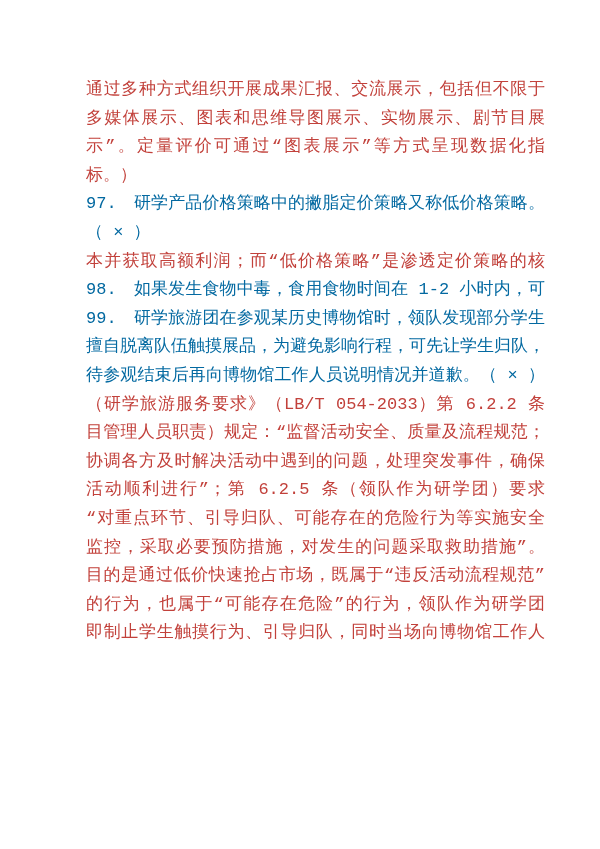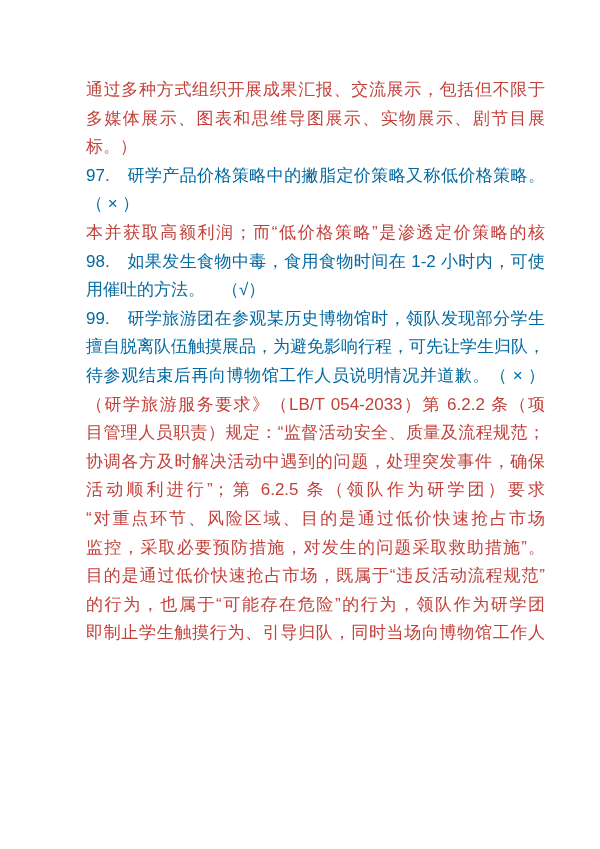--- a/index.html
+++ b/index.html
@@ -6,21 +6,21 @@
     margin: 0;
     padding: 0;
     background: #ffffff;
   }
   .page {
     position: relative;
     width: 600px;
     height: 849px;
     background: #ffffff;
     overflow: hidden;
-    font-family: Liberation Sans, sans-serif;
+    font-family: Liberation Mono, monospace;
   }
   .content {
     position: absolute;
     left: 86px;
     top: 76px;
     width: 459px;
   }
   .doc-line {
     height: 28.6px;
     line-height: 28.6px;
@@ -39,32 +39,32 @@
   .style-question { color: #0369a1; }
   .style-explanation { color: #c2413b; }
 </style>
 </head>
 <body>
 
 <div class="page">
   <div class="content" id="doc-content">
       <div class="doc-line style-explanation justify">通过多种方式组织开展成果汇报、交流展示，包括但不限于</div>
       <div class="doc-line style-explanation justify">多媒体展示、图表和思维导图展示、实物展示、剧节目展</div>
+      <div class="doc-line style-explanation justify">示”。定量评价可通过“图表展示”等方式呈现数据化指</div>
       <div class="doc-line style-explanation left">标。）</div>
       <div class="doc-line style-question justify">97.　研学产品价格策略中的撇脂定价策略又称低价格策略。</div>
       <div class="doc-line style-question left">（ × ）</div>
       <div class="doc-line style-explanation justify">本并获取高额利润；而“低价格策略”是渗透定价策略的核</div>
       <div class="doc-line style-question justify">98.　如果发生食物中毒，食用食物时间在 1-2 小时内，可使</div>
-      <div class="doc-line style-question left">用催吐的方法。　（√）</div>
       <div class="doc-line style-question justify">99.　研学旅游团在参观某历史博物馆时，领队发现部分学生</div>
       <div class="doc-line style-question justify">擅自脱离队伍触摸展品，为避免影响行程，可先让学生归队，</div>
       <div class="doc-line style-question justify">待参观结束后再向博物馆工作人员说明情况并道歉。（ × ）</div>
       <div class="doc-line style-explanation justify">（研学旅游服务要求》（LB/T 054-2033）第 6.2.2 条（项</div>
       <div class="doc-line style-explanation justify">目管理人员职责）规定：“监督活动安全、质量及流程规范；</div>
       <div class="doc-line style-explanation justify">协调各方及时解决活动中遇到的问题，处理突发事件，确保</div>
       <div class="doc-line style-explanation justify">活动顺利进行”；第 6.2.5 条（领队作为研学团）要求</div>
-      <div class="doc-line style-explanation justify">“对重点环节、风险区域、目的是通过低价快速抢占市场</div>
+      <div class="doc-line style-explanation justify">“对重点环节、引导归队、可能存在的危险行为等实施安全</div>
       <div class="doc-line style-explanation justify">监控，采取必要预防措施，对发生的问题采取救助措施”。</div>
       <div class="doc-line style-explanation justify">目的是通过低价快速抢占市场，既属于“违反活动流程规范”</div>
       <div class="doc-line style-explanation justify">的行为，也属于“可能存在危险”的行为，领队作为研学团</div>
       <div class="doc-line style-explanation justify">即制止学生触摸行为、引导归队，同时当场向博物馆工作人</div>
     </div>
 </div>
 
 </body></html>

